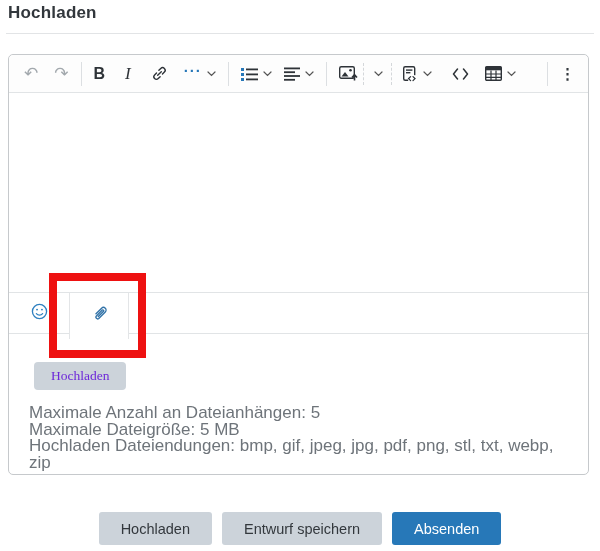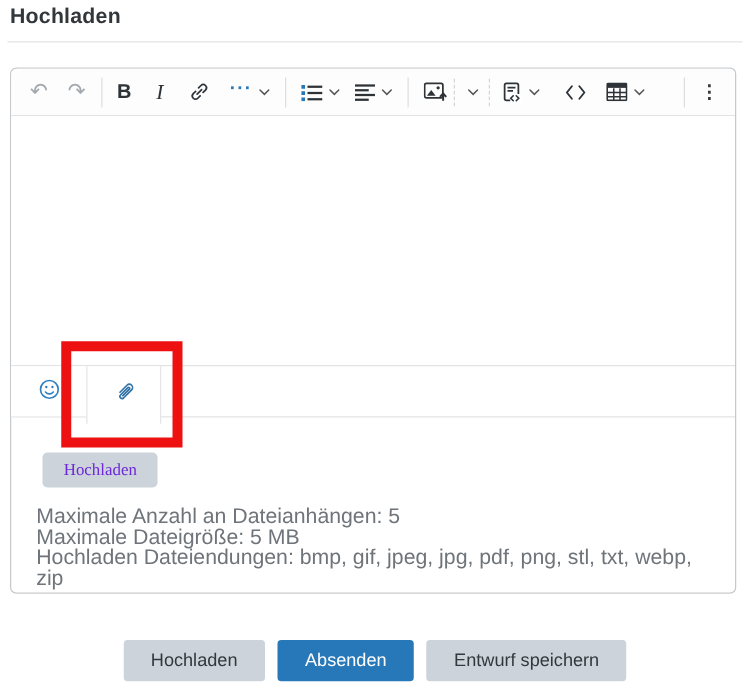--- a/index.html
+++ b/index.html
@@ -233,17 +233,17 @@
         <div>Hochladen Dateiendungen: bmp, gif, jpeg, jpg, pdf, png, stl, txt, webp, zip</div>
       </div>
     </div>
 
   </div>
 
   <div class="red-box"></div>
 
   <div class="actions">
     <button class="btn gray">Hochladen</button>
+    <button class="btn gray">Entwurf speichern</button>
     <button class="btn primary">Absenden</button>
-    <button class="btn gray">Entwurf speichern</button>
   </div>
 
 </div>
 
 </body></html>

